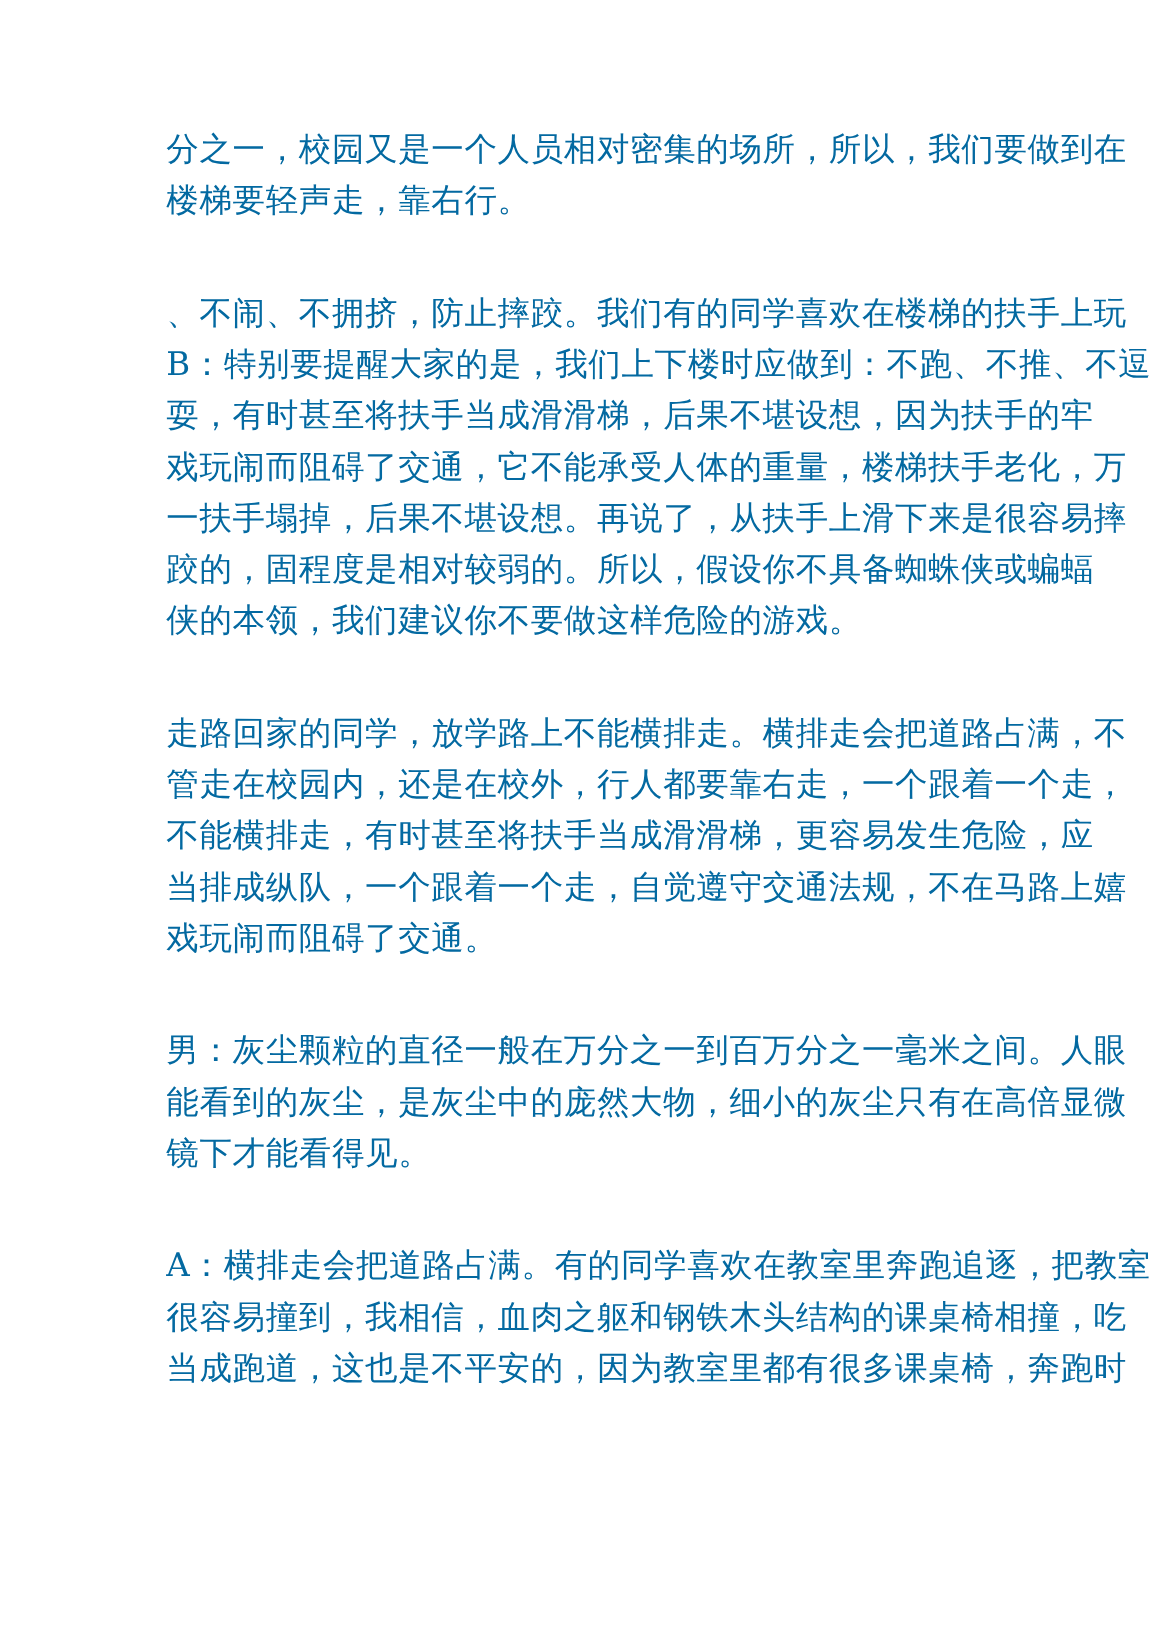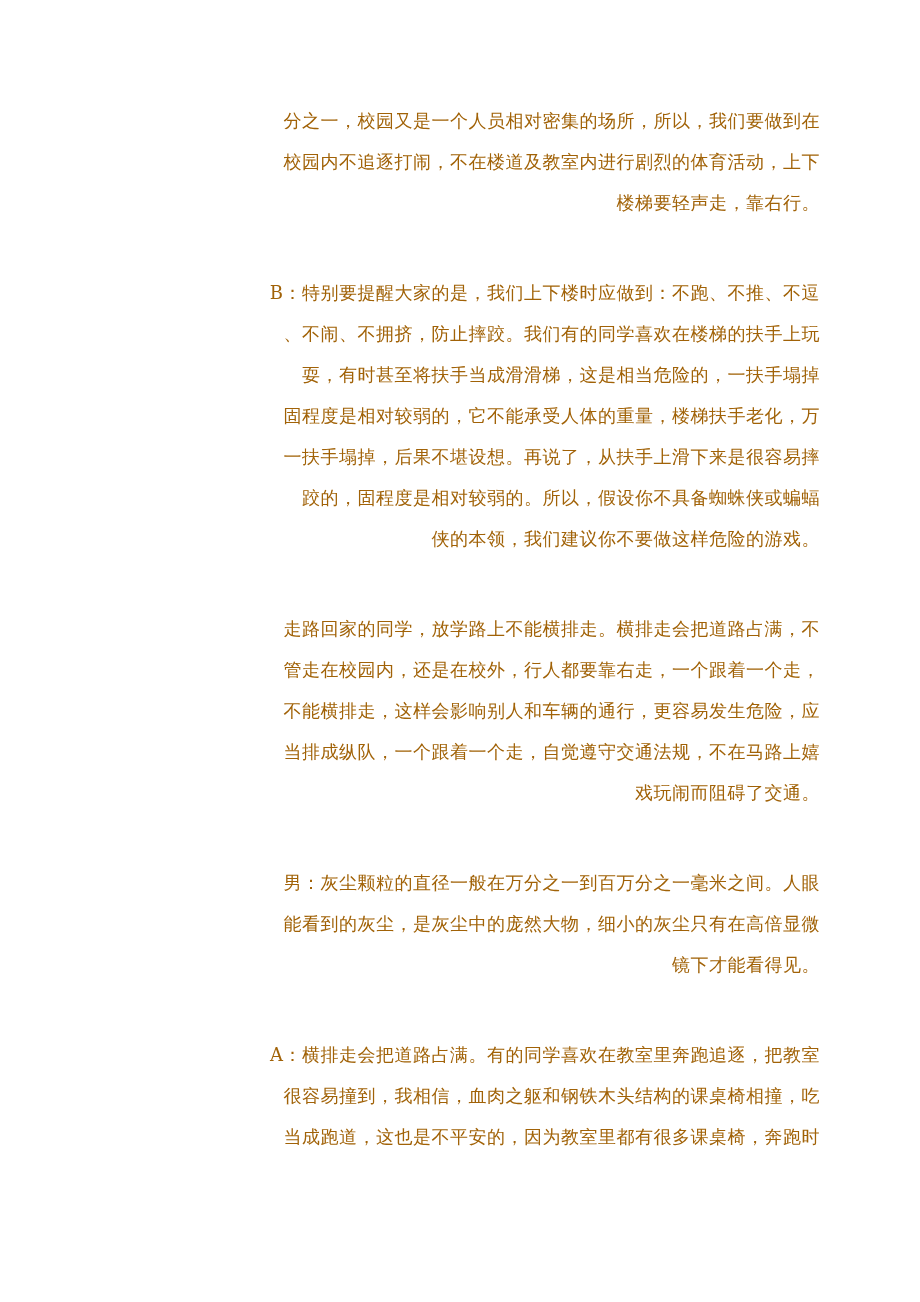--- a/index.html
+++ b/index.html
@@ -15,53 +15,52 @@
     overflow: hidden;
     box-sizing: border-box;
     padding: 100px 100px 0 133px;
   }
   .para {
     margin: 0 0 49px 0;
     padding: 0;
   }
   .line {
     font-family: "DejaVu Serif", "Liberation Serif", serif;
-    font-size: 18px;
+    font-size: 26px;
     line-height: 41px;
     letter-spacing: 0.5px;
-    color: #a16207;
+    color: #0369a1;
     white-space: nowrap;
-    text-align: right;
+    text-align: left;
   }
 </style>
 </head>
 <body>
 
 <div class="page">
 
   <div class="para">
     <div class="line">分之一，校园又是一个人员相对密集的场所，所以，我们要做到在</div>
-    <div class="line">校园内不追逐打闹，不在楼道及教室内进行剧烈的体育活动，上下</div>
     <div class="line">楼梯要轻声走，靠右行。</div>
   </div>
 
   <div class="para">
+    <div class="line">、不闹、不拥挤，防止摔跤。我们有的同学喜欢在楼梯的扶手上玩</div>
     <div class="line">B：特别要提醒大家的是，我们上下楼时应做到：不跑、不推、不逗</div>
-    <div class="line">、不闹、不拥挤，防止摔跤。我们有的同学喜欢在楼梯的扶手上玩</div>
-    <div class="line">耍，有时甚至将扶手当成滑滑梯，这是相当危险的，一扶手塌掉</div>
-    <div class="line">固程度是相对较弱的，它不能承受人体的重量，楼梯扶手老化，万</div>
+    <div class="line">耍，有时甚至将扶手当成滑滑梯，后果不堪设想，因为扶手的牢</div>
+    <div class="line">戏玩闹而阻碍了交通，它不能承受人体的重量，楼梯扶手老化，万</div>
     <div class="line">一扶手塌掉，后果不堪设想。再说了，从扶手上滑下来是很容易摔</div>
     <div class="line">跤的，固程度是相对较弱的。所以，假设你不具备蜘蛛侠或蝙蝠</div>
     <div class="line">侠的本领，我们建议你不要做这样危险的游戏。</div>
   </div>
 
   <div class="para">
     <div class="line">走路回家的同学，放学路上不能横排走。横排走会把道路占满，不</div>
     <div class="line">管走在校园内，还是在校外，行人都要靠右走，一个跟着一个走，</div>
-    <div class="line">不能横排走，这样会影响别人和车辆的通行，更容易发生危险，应</div>
+    <div class="line">不能横排走，有时甚至将扶手当成滑滑梯，更容易发生危险，应</div>
     <div class="line">当排成纵队，一个跟着一个走，自觉遵守交通法规，不在马路上嬉</div>
     <div class="line">戏玩闹而阻碍了交通。</div>
   </div>
 
   <div class="para">
     <div class="line">男：灰尘颗粒的直径一般在万分之一到百万分之一毫米之间。人眼</div>
     <div class="line">能看到的灰尘，是灰尘中的庞然大物，细小的灰尘只有在高倍显微</div>
     <div class="line">镜下才能看得见。</div>
   </div>
 

